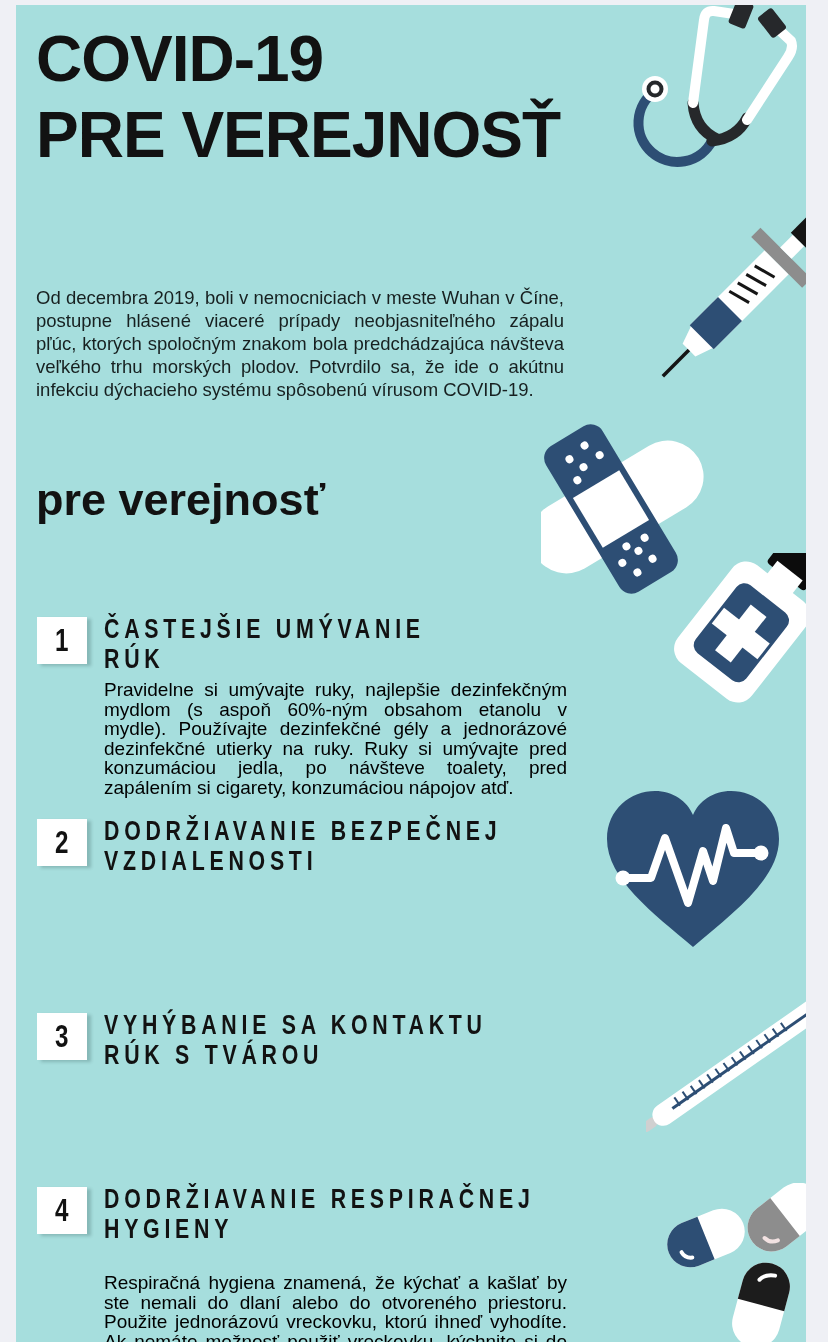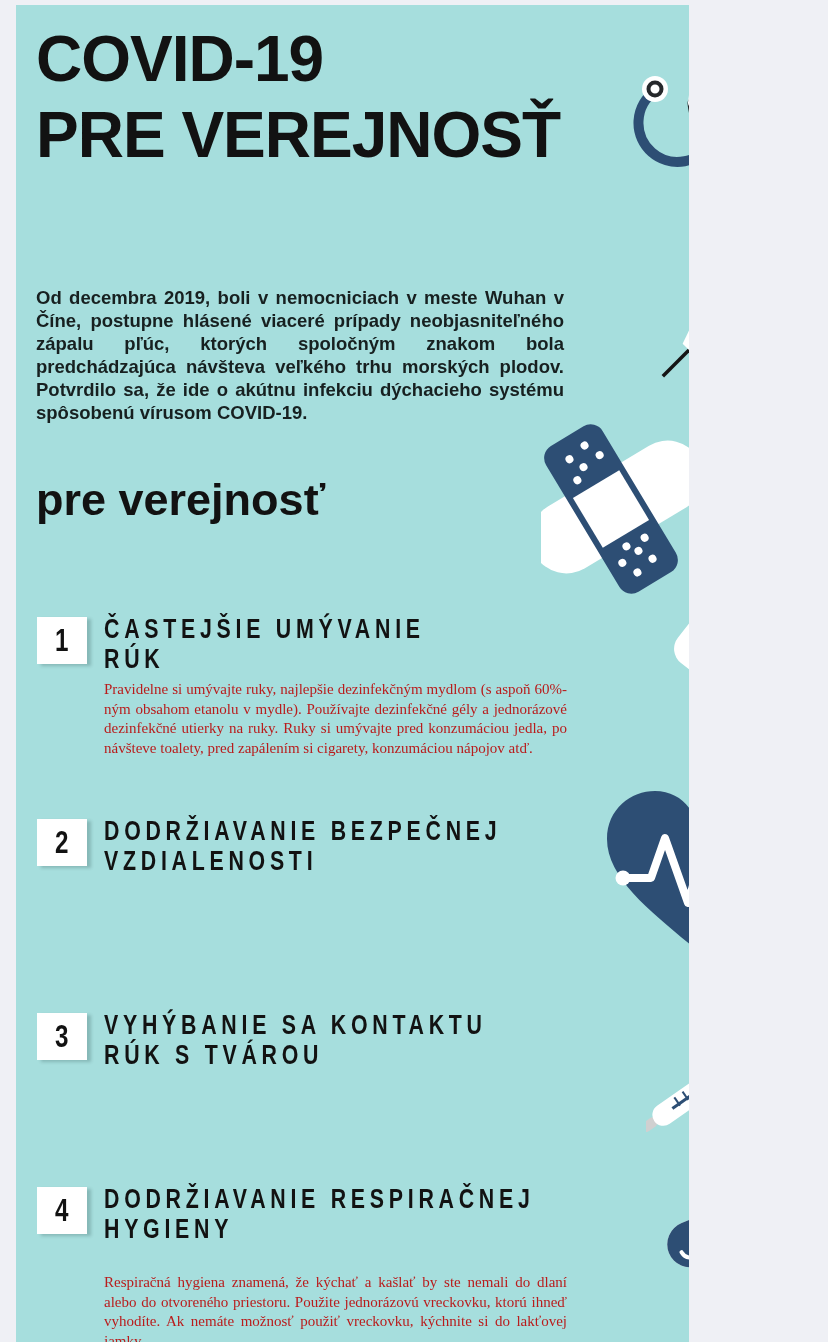--- a/index.html
+++ b/index.html
@@ -2,32 +2,32 @@
 <html><head>
 <meta charset="utf-8">
 <style>
   html,body{margin:0;padding:0;}
   body{
     width:828px;height:1342px;position:relative;overflow:hidden;
     background:#eff0f5;
     font-family:"Liberation Sans", sans-serif;
   }
   .poster{
-    position:absolute;left:16px;top:5px;width:673px;height:1337px;
+    position:absolute;left:16px;top:5px;width:790px;height:1337px;
     background:#a6dedd;overflow:hidden;
   }
   
   .title{
     position:absolute;left:20px;top:16px;
     font-size:64px;line-height:76px;font-weight:800;color:#121212;
     letter-spacing:-1px;white-space:nowrap;
   }
   .intro{
     position:absolute;left:20px;top:281px;width:528px;
-    font-size:18.5px;line-height:23px;text-align:justify;color:#172020;font-weight:bold;
+    font-size:18.5px;line-height:23px;text-align:justify;color:#172020;
   }
   .section-heading{
     position:absolute;left:20px;top:466px;
     font-size:45px;line-height:57px;font-weight:800;color:#121212;
   }
   .item{position:absolute;left:21px;width:534px;}
   .item-1{top:609px;}
   .item-2{top:811px;}
   .item-3{top:1005px;}
   .item-4{top:1179px;}
@@ -41,21 +41,21 @@
     transform:scaleX(.78);
   }
   .item-content{margin-left:67px;}
   .hline{
     font-size:27px;font-weight:800;color:#121212;line-height:30px;
     letter-spacing:6px;transform:scaleX(.79);transform-origin:left top;
     white-space:nowrap;
   }
   .item-body{
     margin-top:6px;width:463px;
-    font-size:15px;line-height:19.5px;text-align:justify;color:#b91c1c;font-family:Liberation Serif, serif;
+    font-size:19px;line-height:19.5px;text-align:justify;color:#000000;
   }
   .item-3 .item-body{margin-top:15px;}
   .item-4 .item-body{margin-top:29px;}
   
   .icon{position:absolute;}
   .ic-steth{left:575px;top:0;}
   .ic-syringe{left:630px;top:200px;}
   .ic-bandaid{left:525px;top:418px;}
   .ic-bottle{left:640px;top:548px;}
   .ic-heart{left:577px;top:778px;}

